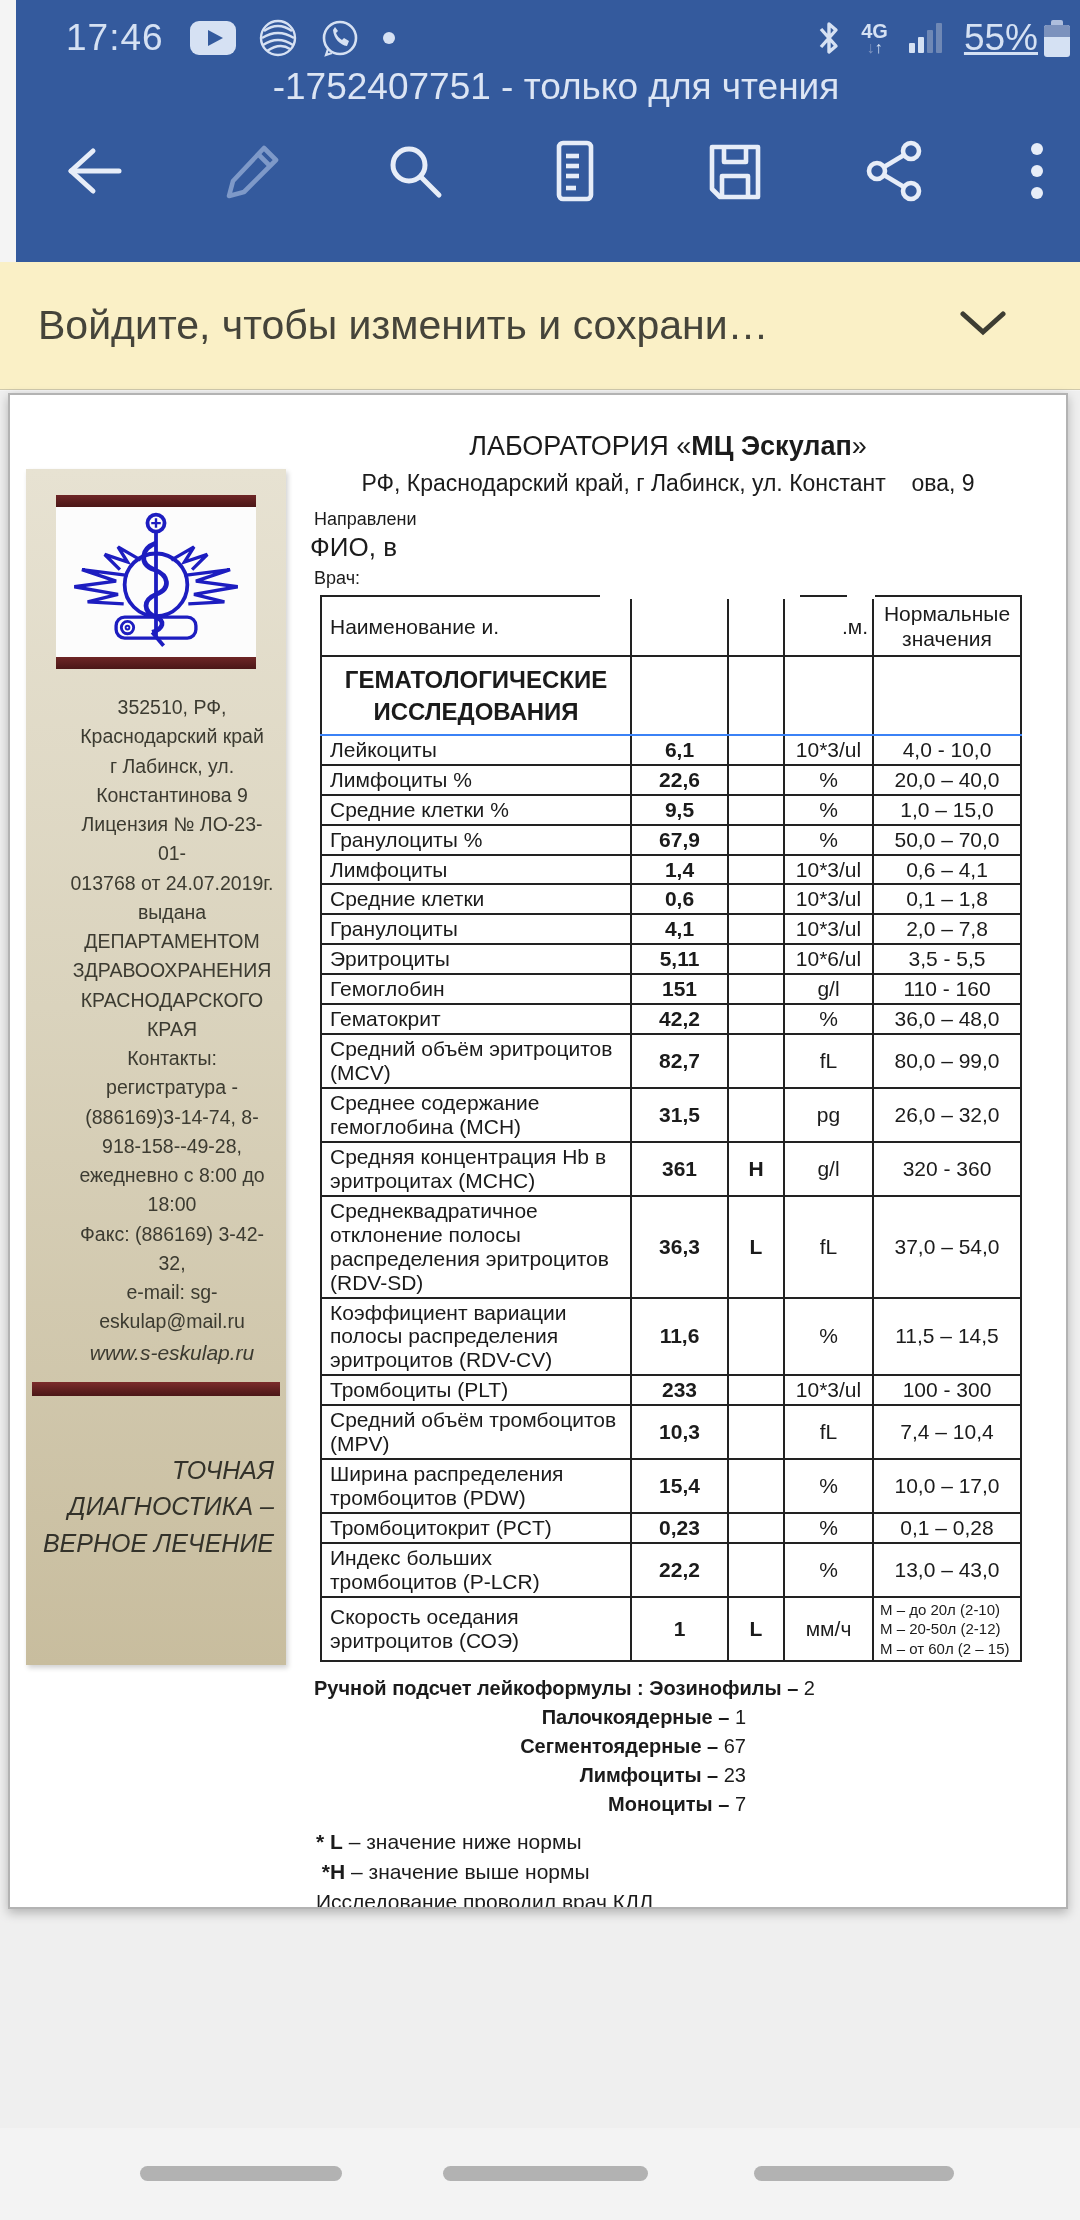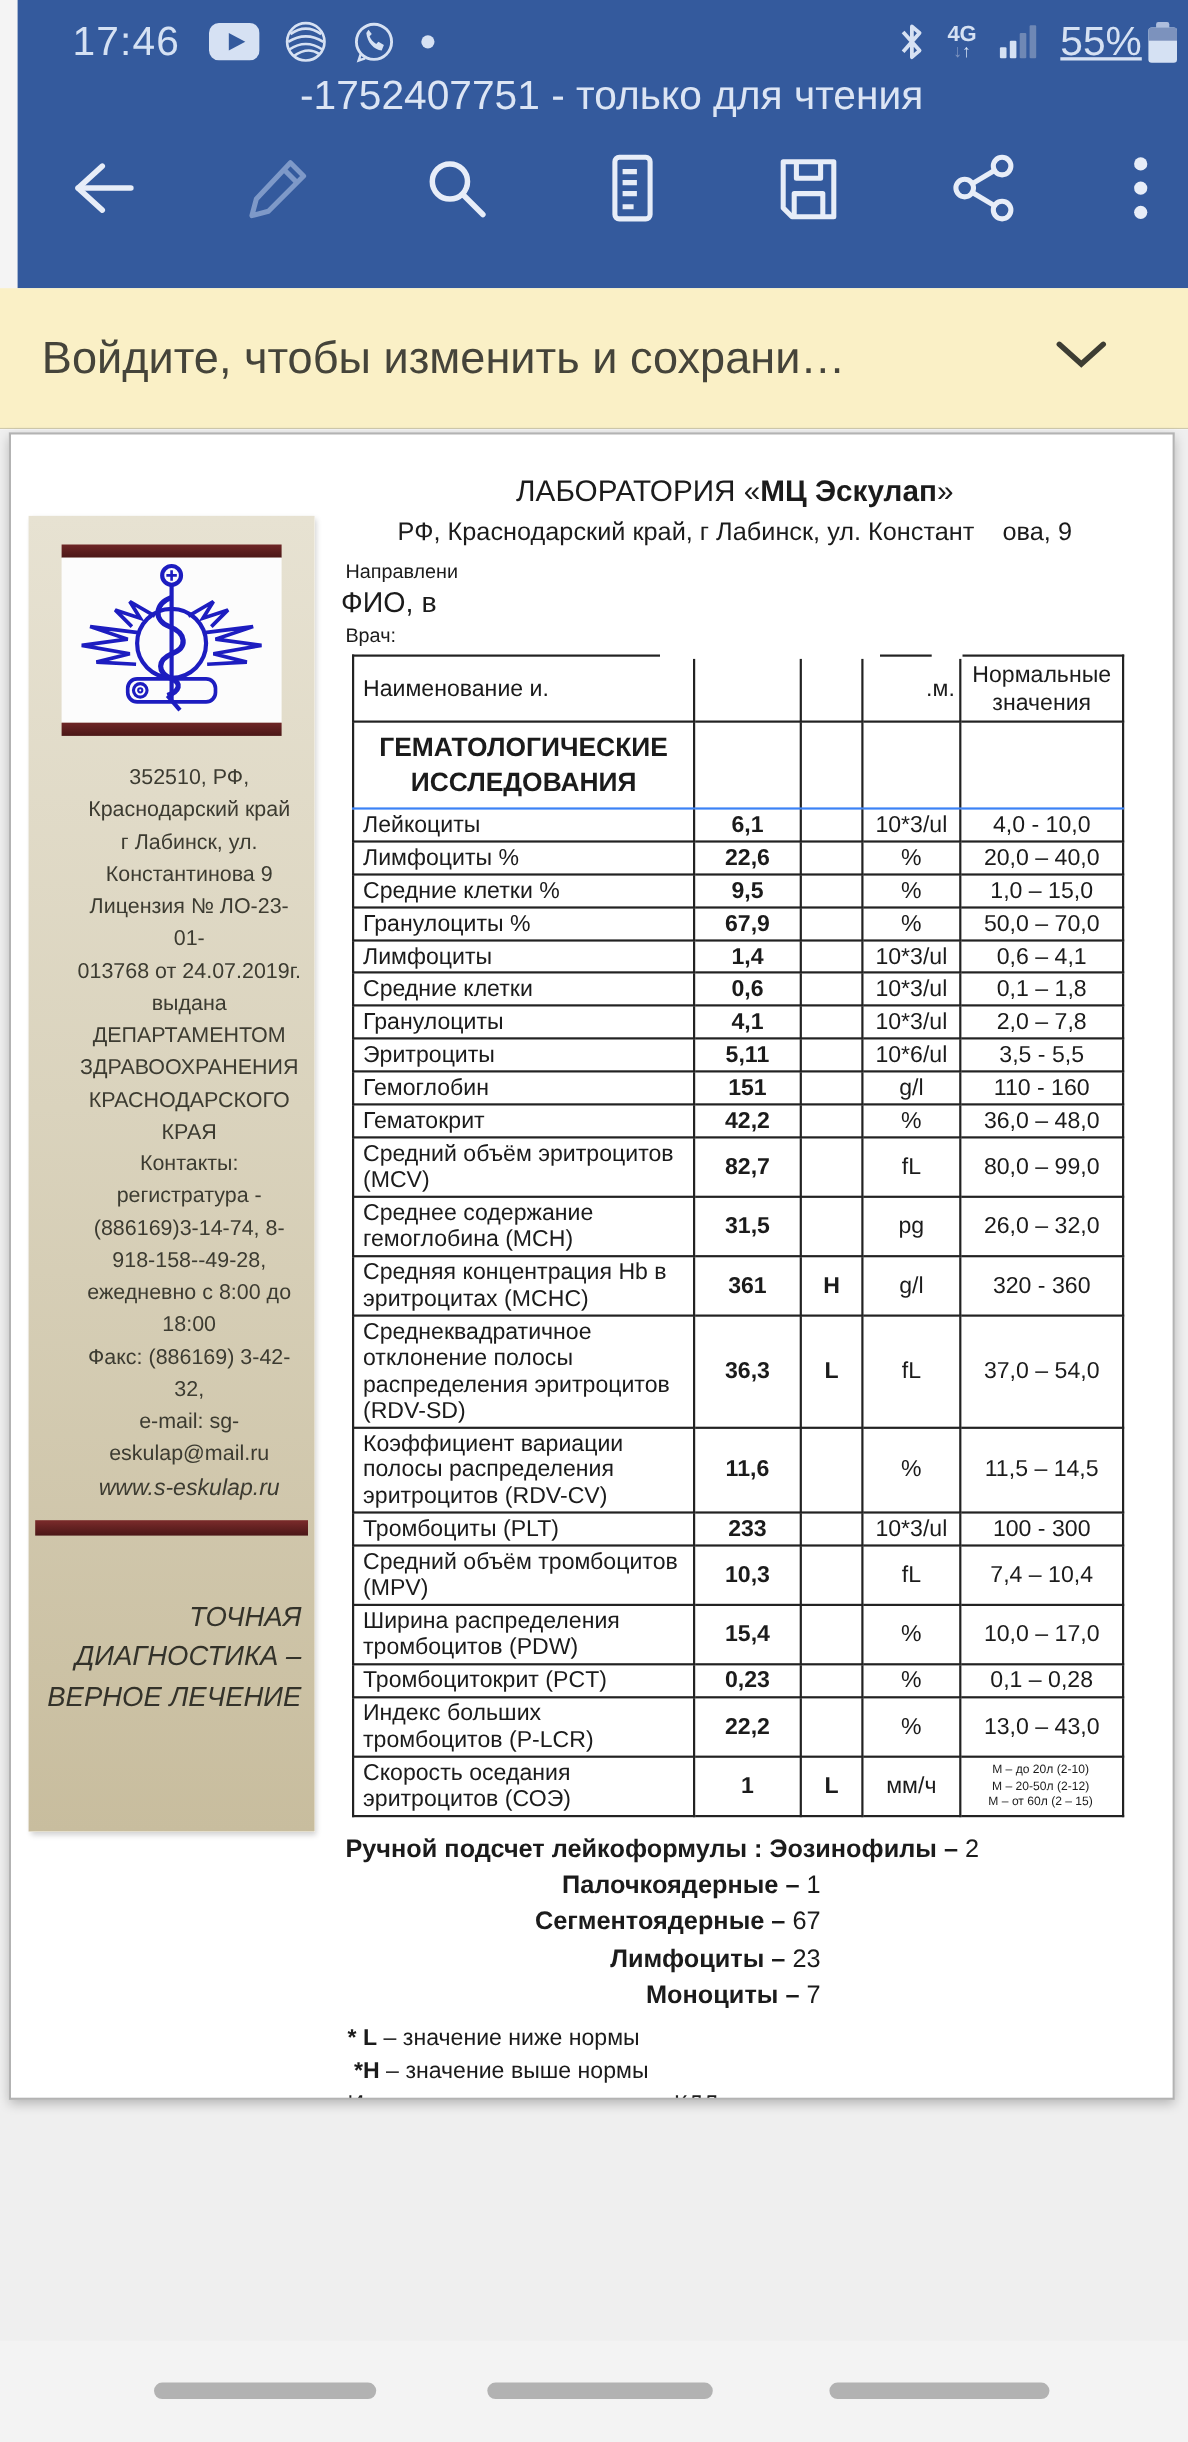--- a/index.html
+++ b/index.html
@@ -59,31 +59,31 @@
   .fio-label{font-size:26px;margin-top:2px;padding-left:8px;}
   .doctor-label{font-size:18px;margin-top:5px;padding-left:12px;}
   .tablewrap{position:relative;margin:6px 0 0 18px;width:696px;}
   table.results{border-collapse:collapse;width:694px;font-size:21px;table-layout:fixed;}
   table.results td{border:2px solid #222;padding:2px 8px;line-height:1.14;overflow:hidden;}
   td.c-name{width:292px;padding-left:10px;}
   td.c-val{width:79px;font-weight:bold;text-align:center;}
   td.c-flag{width:38px;font-weight:bold;text-align:center;}
   td.c-units{width:75px;text-align:center;}
   td.c-norm{width:130px;text-align:center;}
-  td.c-norm.multi{font-size:11px;text-align:center;padding-left:6px;line-height:1.3;}
+  td.c-norm.multi{font-size:15px;text-align:left;padding-left:6px;line-height:1.3;}
   tr.hdr td{font-weight:normal;line-height:1.2;padding-top:4px;padding-bottom:4px;}
   tr.hdr td.c-units{text-align:right;padding-right:4px;}
   tr.hdr td.c-norm{text-align:center;}
   tr.section td{border-bottom:2px solid #3b82f6;}
   tr.section .sec-title{font-weight:bold;font-size:24px;text-align:center;line-height:1.3;padding:7px 4px;}
   .rtop{position:absolute;background:#ffffff;height:7px;top:-3px;}
   .rtop.a{left:280px;width:200px;}
   .rtop.b{left:527px;width:28px;}
   
-  .leuko{margin:12px 0 0 12px;width:432px;text-align:right;font-size:23px;line-height:1.45;white-space:nowrap;}
+  .leuko{margin:12px 0 0 12px;width:432px;text-align:right;font-size:20px;line-height:1.45;white-space:nowrap;}
   .leuko .b{font-weight:bold;}
   .notes{margin:8px 0 0 14px;font-size:21px;line-height:1.42;white-space:pre-wrap;}
   .notes .b{font-weight:bold;}
   
   .gesture{position:absolute;bottom:0;left:0;width:100%;height:92px;background:#f3f3f3;}
   .pill{position:absolute;top:38px;height:15px;border-radius:8px;background:#b2b2b2;}
   .pill.p1{left:140px;width:202px;} .pill.p2{left:443px;width:205px;} .pill.p3{left:754px;width:200px;}
 </style>
 </head>
 <body>

